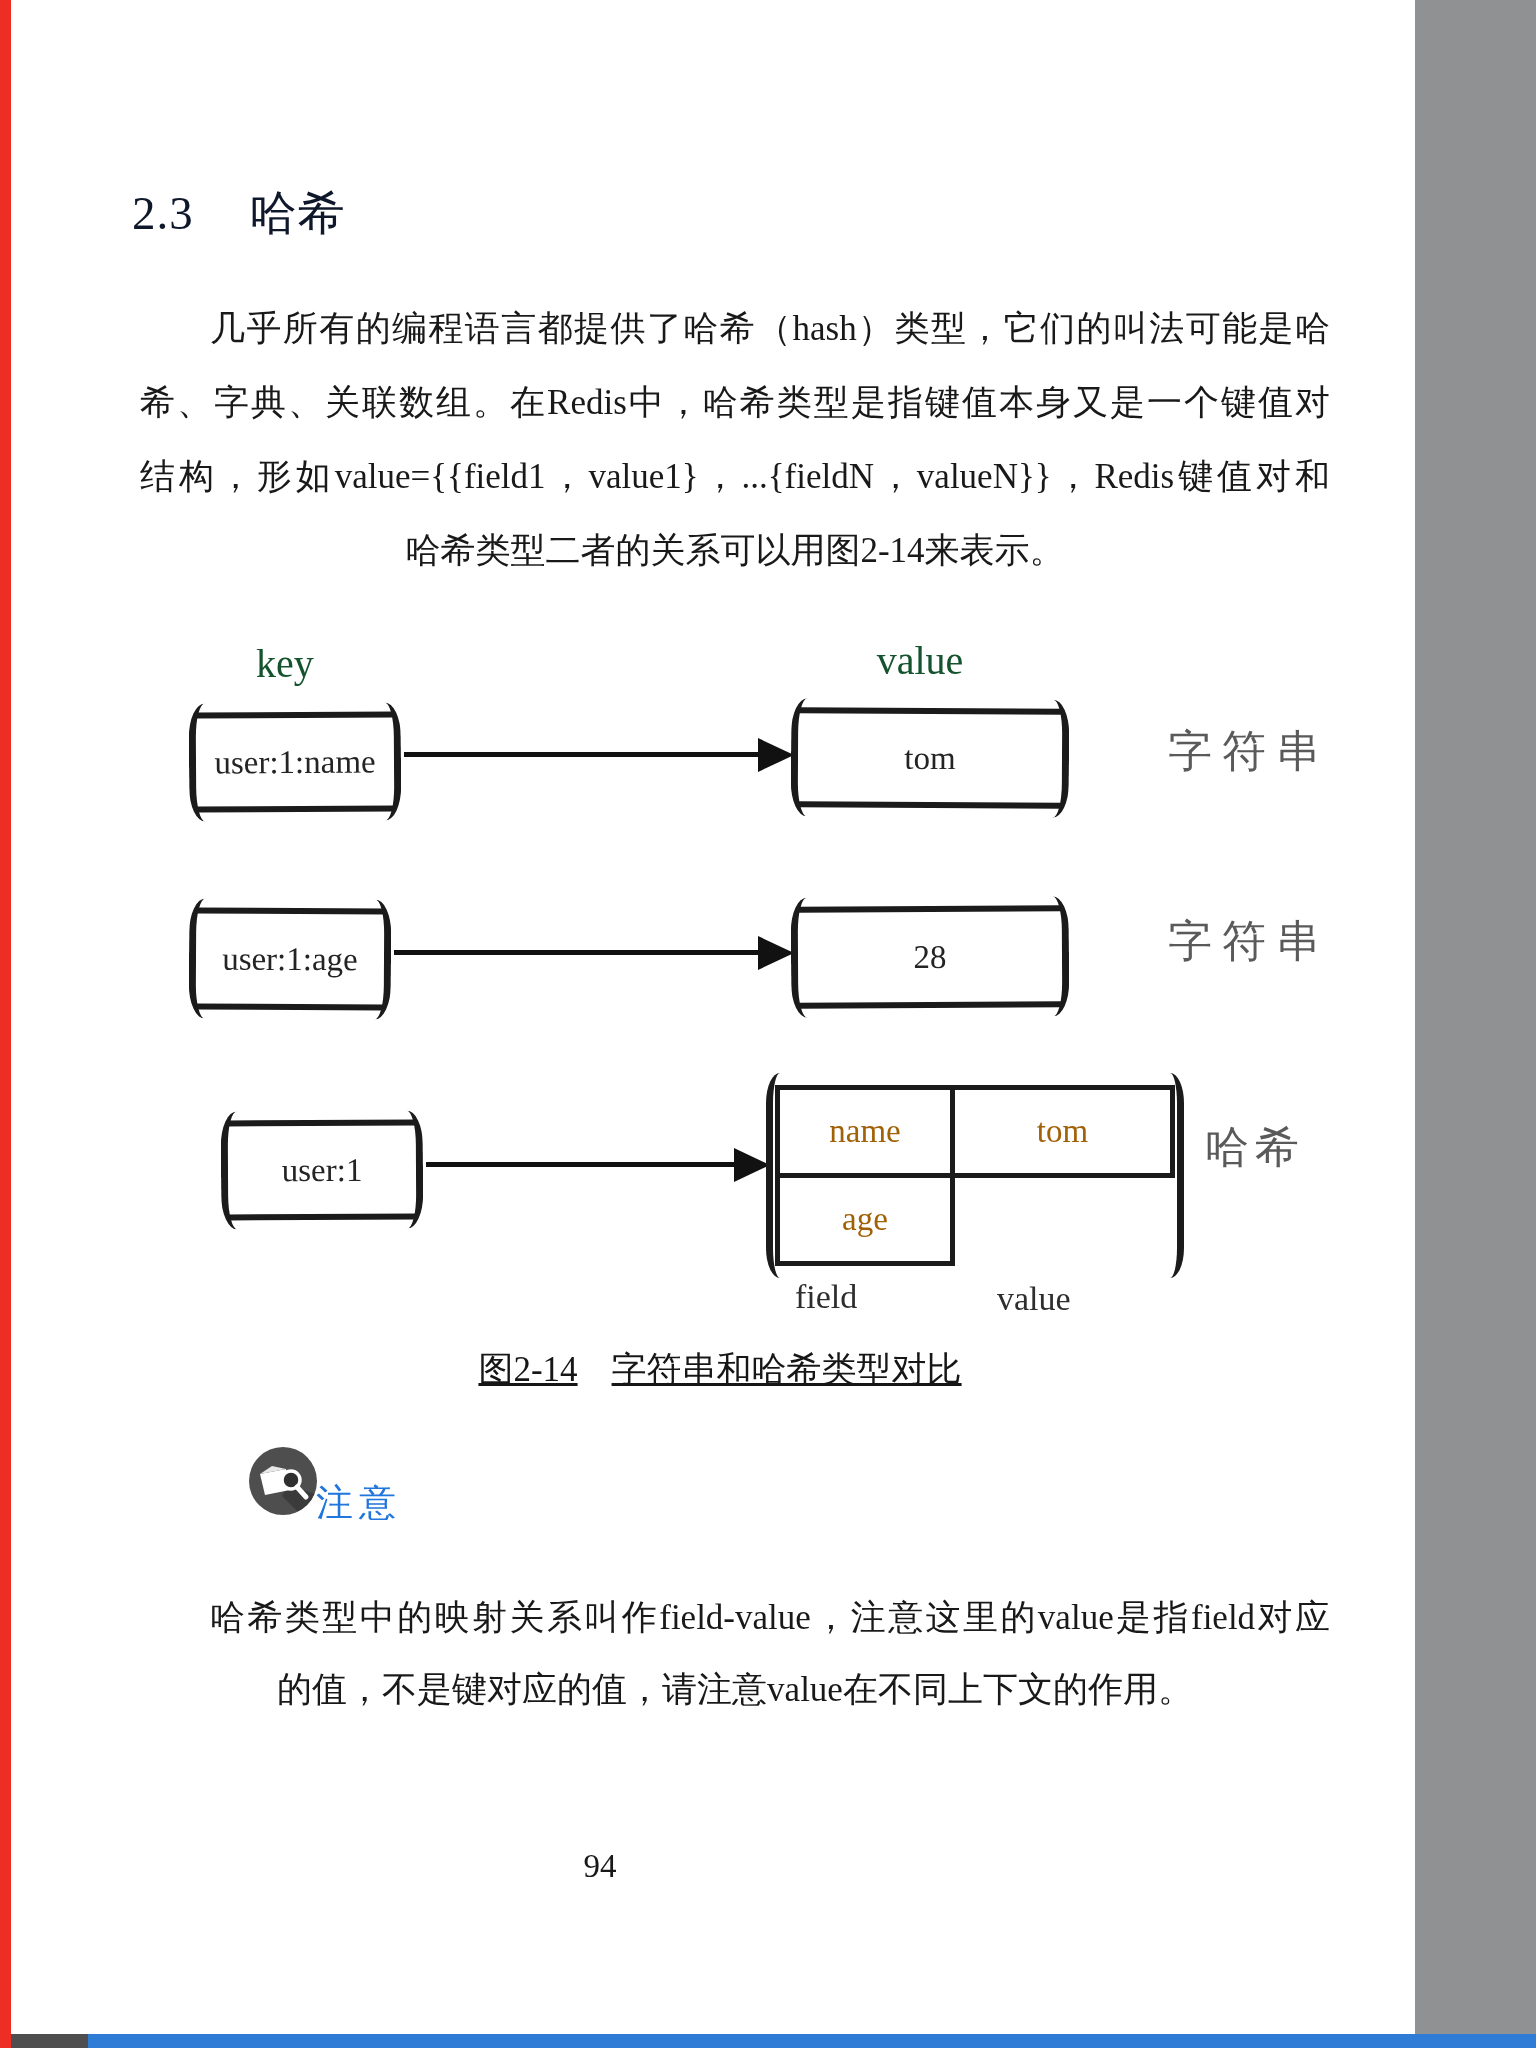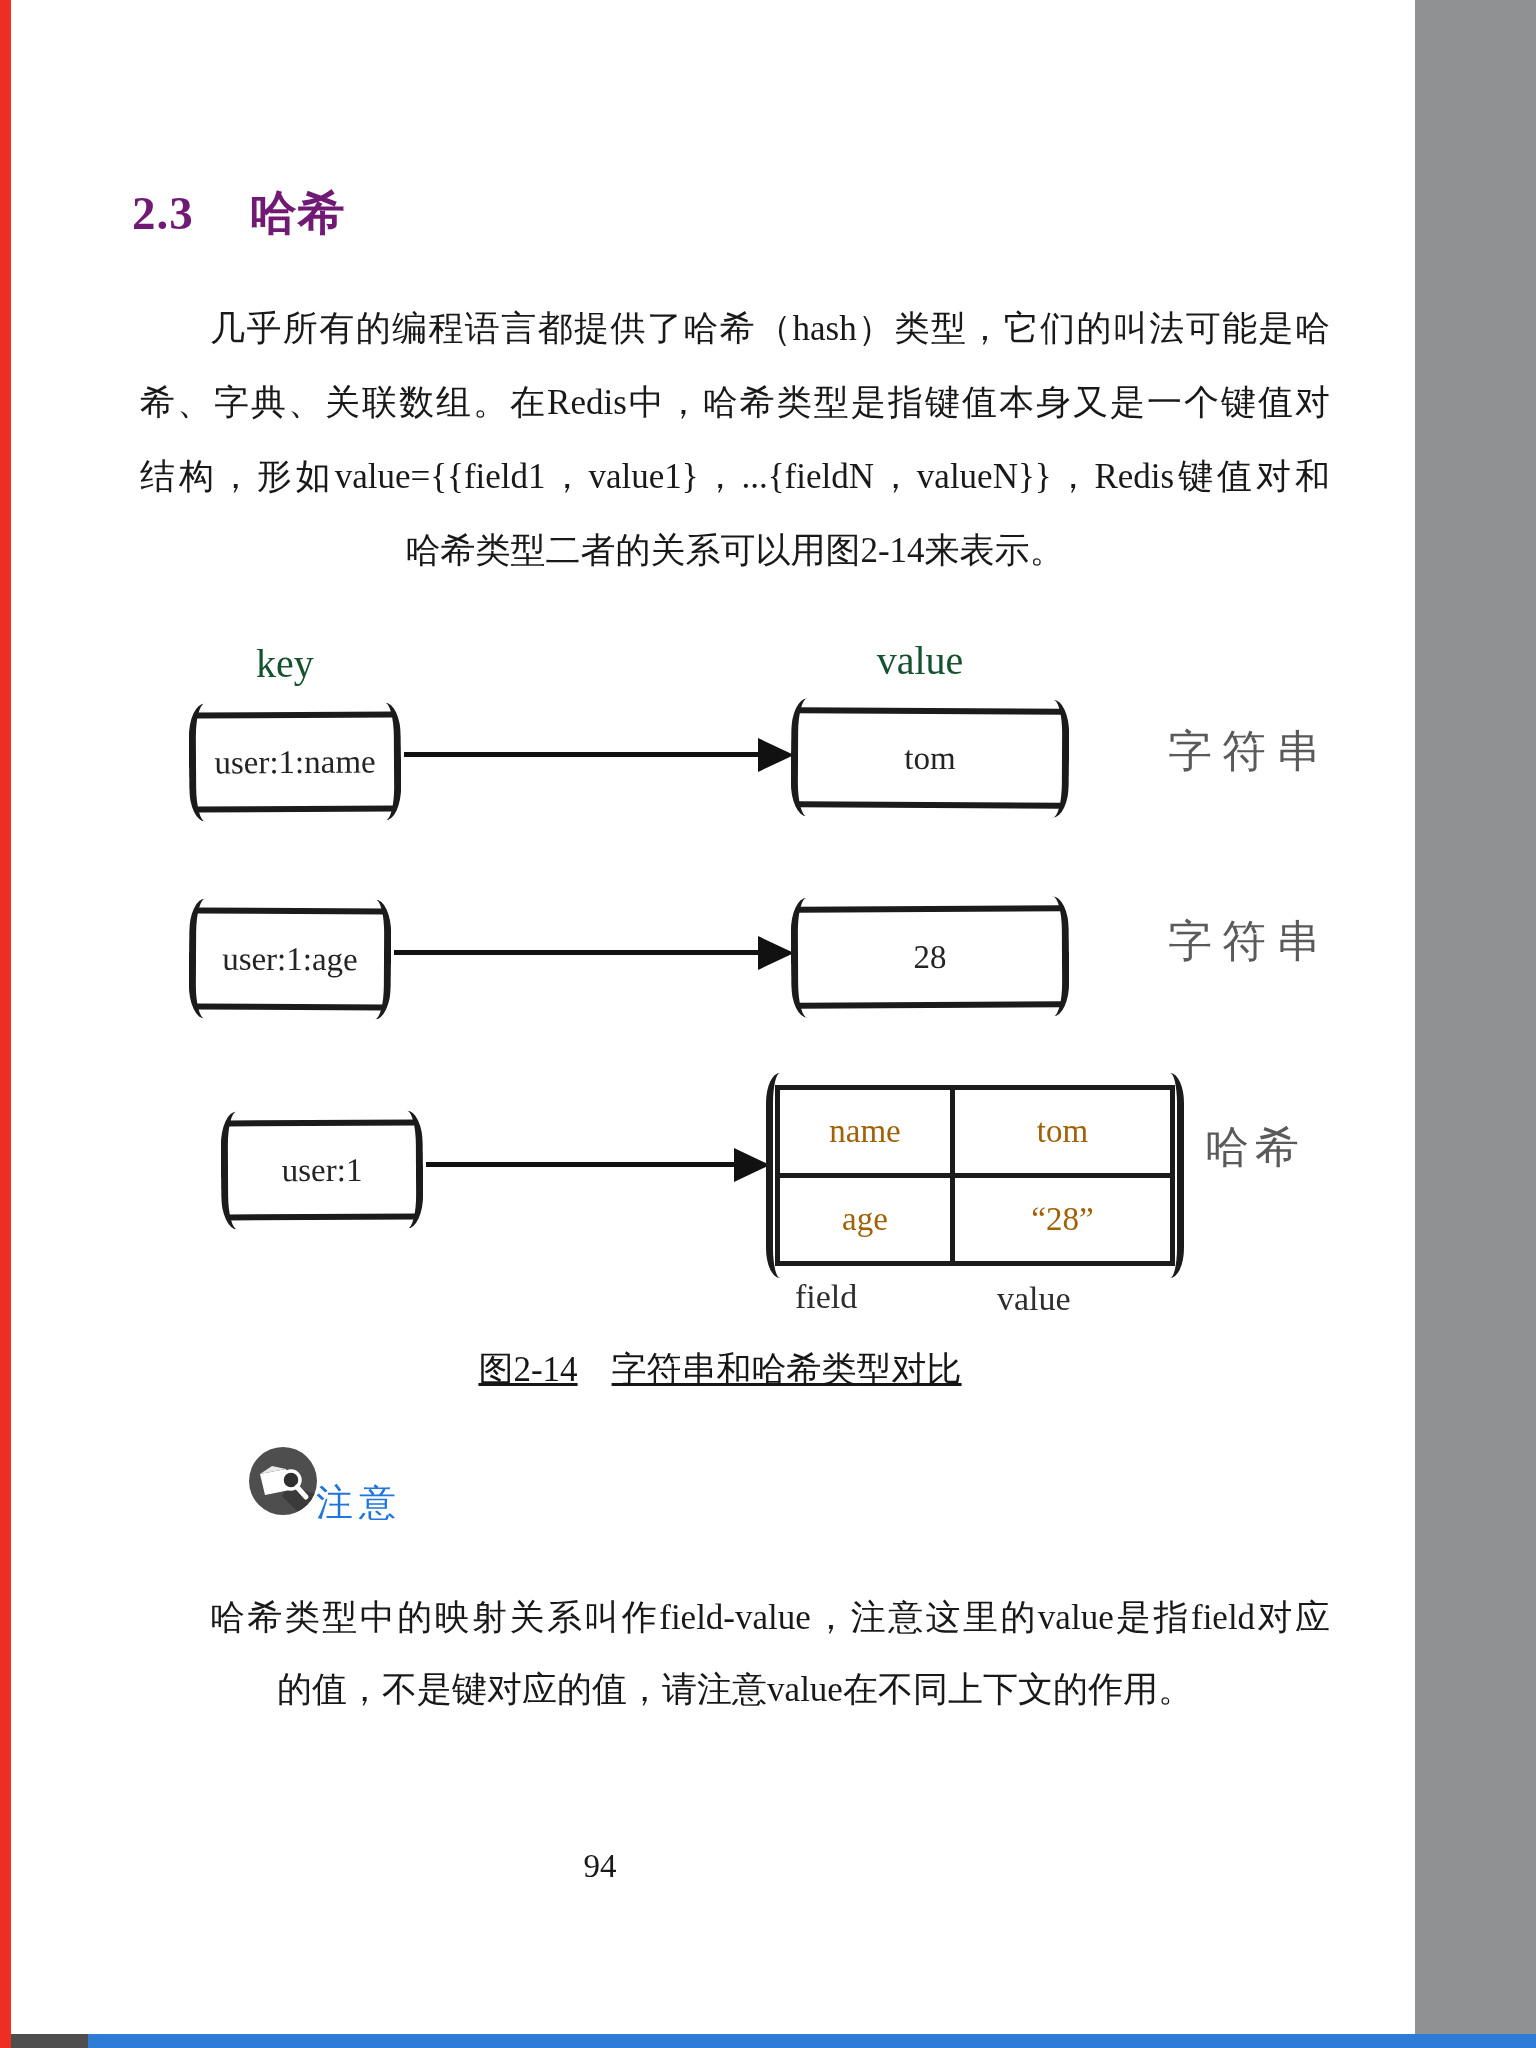--- a/index.html
+++ b/index.html
@@ -7,21 +7,21 @@
     width:1536px;height:2048px;position:relative;background:#ffffff;
     font-family:"Liberation Serif","DejaVu Serif",serif;color:#191919;
   }
   .abs{position:absolute;}
   
   .red-strip{left:0;top:0;width:11px;height:2048px;background:#ee2d24;}
   .gray-band{left:1415px;top:0;width:121px;height:2048px;background:#8f9193;}
   .bar-dark{left:11px;top:2034px;width:77px;height:14px;background:#4e4e4e;}
   .bar-blue{left:88px;top:2034px;width:1448px;height:14px;background:#2e7cd6;}
   
-  .heading{left:132px;top:182px;font-size:47px;color:#701a75;letter-spacing:1px;font-weight:bold;}
+  .heading{left:132px;top:182px;font-size:47px;color:#0f172a;letter-spacing:1px;}
   .heading .num{margin-right:56px;}
   
   .bline{left:140px;width:1190px;height:48px;font-size:35px;line-height:48px;
          box-sizing:border-box;white-space:nowrap;text-align:center;}
   .jline{white-space:normal;text-align:justify;text-align-last:justify;}
   .indent{padding-left:70px;}
   
   .dlabel{font-size:40px;color:#14532d;text-align:center;}
   .sbox{border-top:6px solid #1b1b1b;border-bottom:6px solid #1b1b1b;
         display:flex;align-items:center;justify-content:center;
@@ -96,21 +96,20 @@
   <span>user:1</span>
 </div>
 <div class="abs arrow" style="left:426px;top:1162px;width:310px"></div>
 <div class="abs htable">
   <div class="trow">
     <div class="hcell fc">name</div>
     <div class="hcell vc">tom</div>
   </div>
   <div class="trow trow2">
     <div class="hcell fc">age</div>
-    <div class="hcell vc">“28”</div>
   </div>
 </div>
 <div class="abs typelabel" style="left:1205px;top:1118px;letter-spacing:6px">哈希</div>
 <div class="abs sublabel" style="left:795px;top:1278px">field</div>
 <div class="abs sublabel" style="left:997px;top:1280px">value</div>
 
 <div class="abs caption">
   <span class="cnum">图2-14</span><span>字符串和哈希类型对比</span>
 </div>
 

